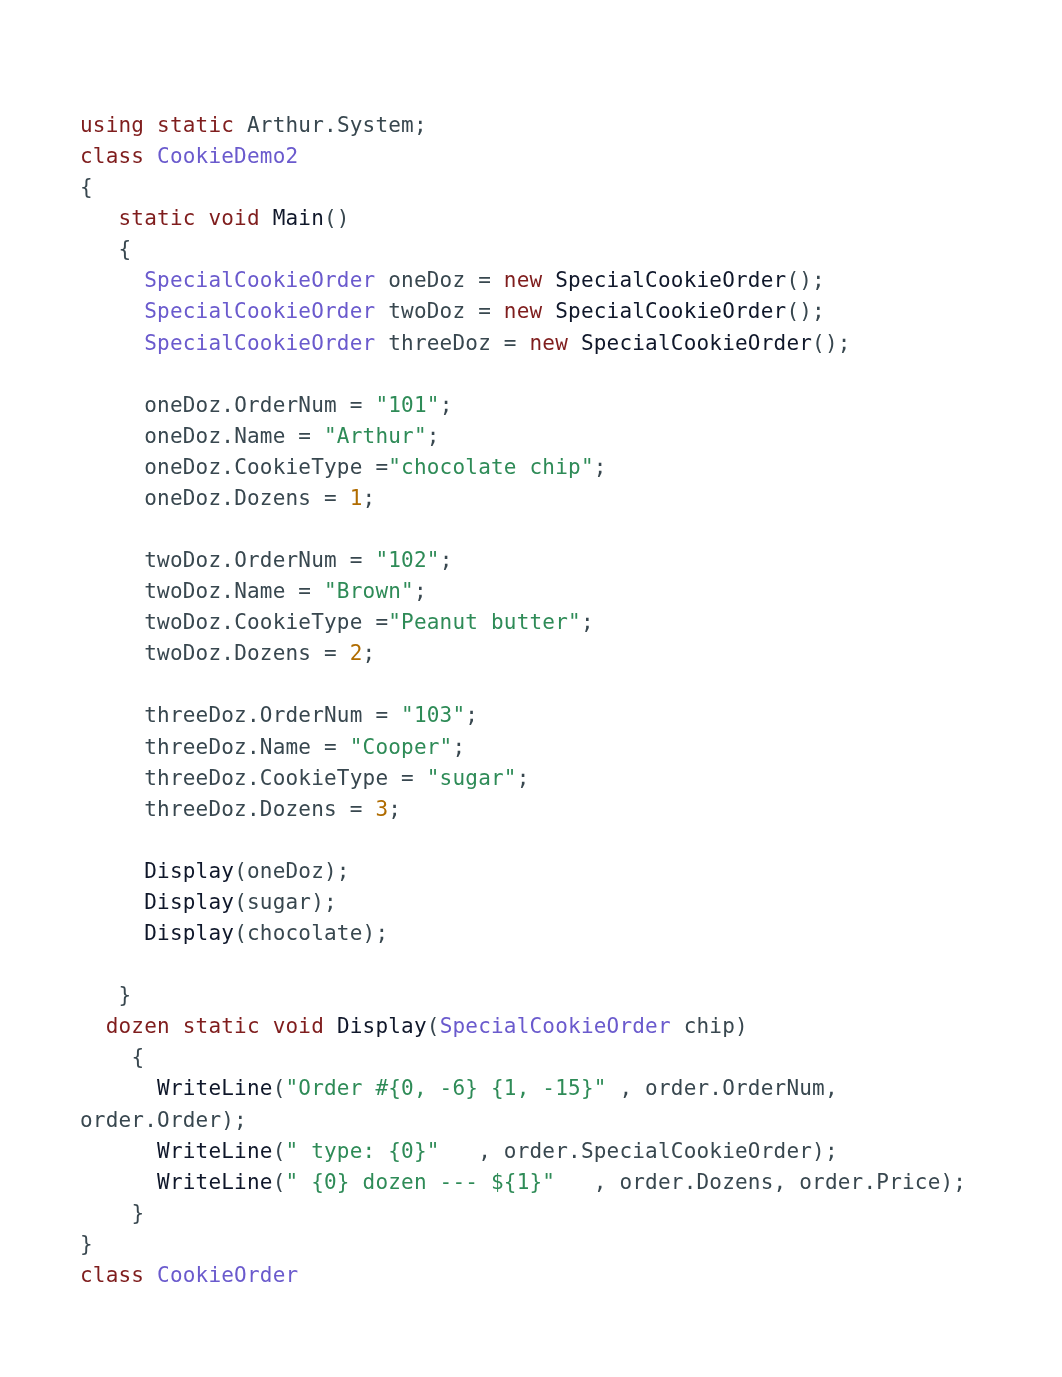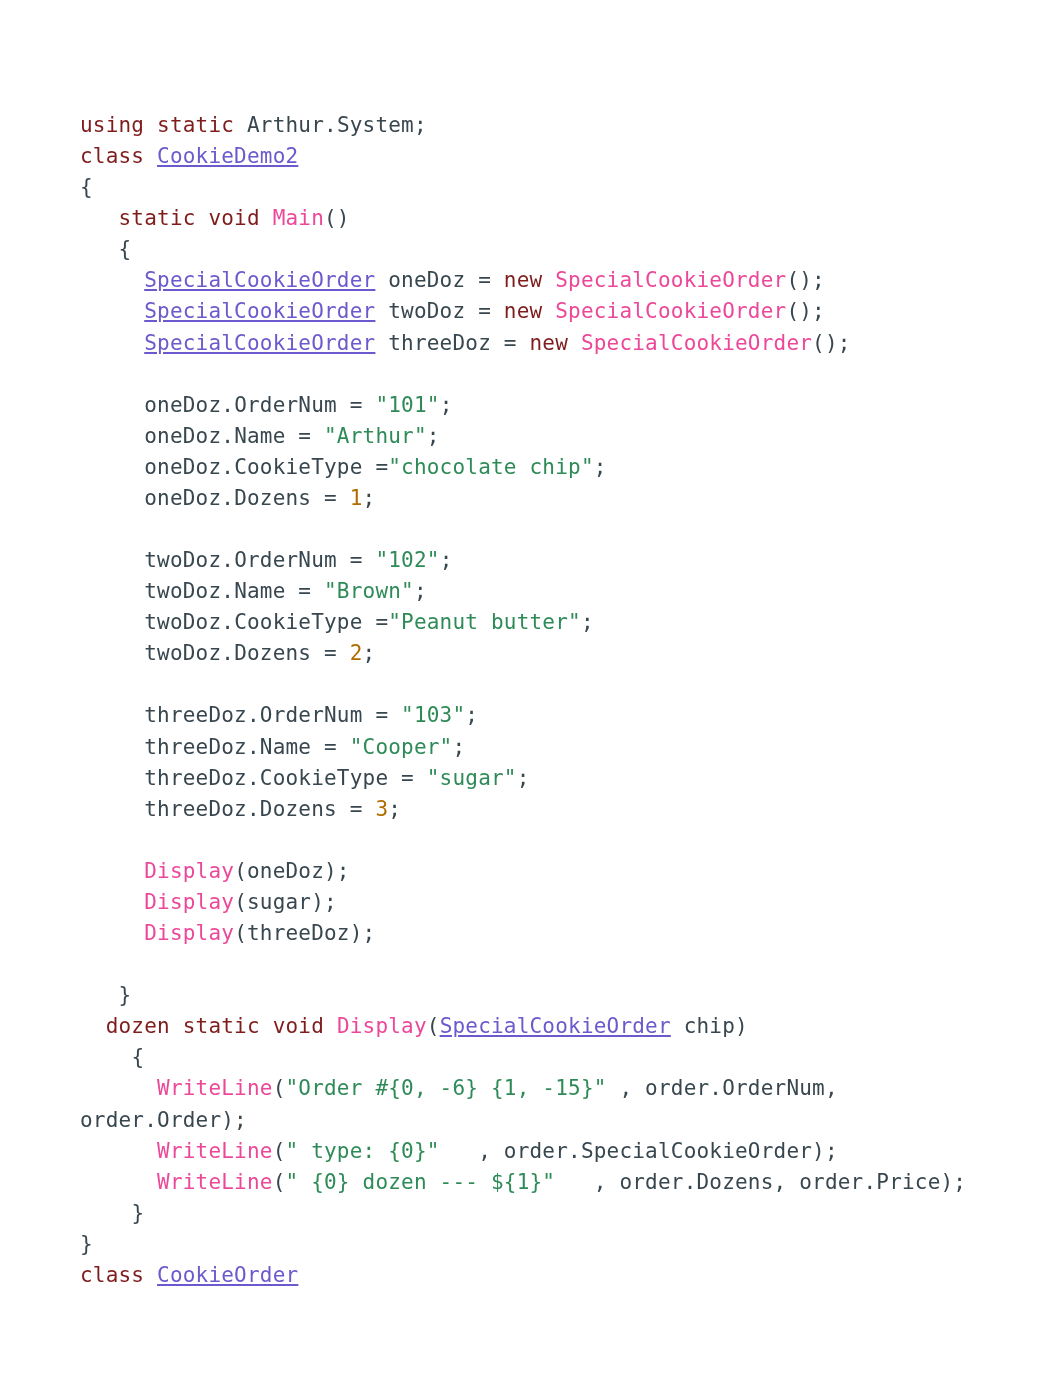--- a/index.html
+++ b/index.html
@@ -12,22 +12,22 @@
     padding: 110px 80px 60px 80px;
     font-family: "Menlo", "Consolas", "DejaVu Sans Mono", monospace;
     font-size: 21px;
     line-height: 1.48;
     color: #38474f;
     white-space: pre-wrap;
     word-wrap: break-word;
     letter-spacing: 0.2px;
   }
   .kw   { color: #7f1d1d; }   
-  .type { color: #6a5acd; text-decoration: underline; }   
-  .fn   { color: #ec4899; }   
+  .type { color: #6a5acd; }   
+  .fn   { color: #0f172a; }   
   .str  { color: #2e8b57; }   
   .num  { color: #b06c00; }   
   .pun  { color: #38474f; }   
 </style>
 </head>
 <body>
 
 <div class="page"><code id="code"><span class="kw">using</span><span class="pun"> </span><span class="kw">static</span><span class="pun"> Arthur</span><span class="pun">.</span><span class="pun">System</span><span class="pun">;</span>
 <span class="kw">class</span><span class="pun"> </span><span class="type">CookieDemo2</span>
 <span class="pun">{</span>
@@ -47,21 +47,21 @@
 <span class="pun">     twoDoz</span><span class="pun">.</span><span class="pun">CookieType </span><span class="pun">=</span><span class="str">"Peanut butter"</span><span class="pun">;</span>
 <span class="pun">     twoDoz</span><span class="pun">.</span><span class="pun">Dozens </span><span class="pun">=</span><span class="pun"> </span><span class="num">2</span><span class="pun">;</span>
 
 <span class="pun">     threeDoz</span><span class="pun">.</span><span class="pun">OrderNum </span><span class="pun">=</span><span class="pun"> </span><span class="str">"103"</span><span class="pun">;</span>
 <span class="pun">     threeDoz</span><span class="pun">.</span><span class="pun">Name </span><span class="pun">=</span><span class="pun"> </span><span class="str">"Cooper"</span><span class="pun">;</span>
 <span class="pun">     threeDoz</span><span class="pun">.</span><span class="pun">CookieType </span><span class="pun">=</span><span class="pun"> </span><span class="str">"sugar"</span><span class="pun">;</span>
 <span class="pun">     threeDoz</span><span class="pun">.</span><span class="pun">Dozens </span><span class="pun">=</span><span class="pun"> </span><span class="num">3</span><span class="pun">;</span>
 
 <span class="pun">     </span><span class="fn">Display</span><span class="pun">(oneDoz);</span>
 <span class="pun">     </span><span class="fn">Display</span><span class="pun">(sugar);</span>
-<span class="pun">     </span><span class="fn">Display</span><span class="pun">(threeDoz);</span>
+<span class="pun">     </span><span class="fn">Display</span><span class="pun">(chocolate);</span>
 
 <span class="pun">   }</span>
 <span class="pun">  </span><span class="kw">dozen</span><span class="pun"> </span><span class="kw">static</span><span class="pun"> </span><span class="kw">void</span><span class="pun"> </span><span class="fn">Display</span><span class="pun">(</span><span class="type">SpecialCookieOrder</span><span class="pun"> chip)</span>
 <span class="pun">    {</span>
 <span class="pun">      </span><span class="fn">WriteLine</span><span class="pun">(</span><span class="str">"Order #{0, -6} {1, -15}"</span><span class="pun"> </span><span class="pun">,</span><span class="pun"> order</span><span class="pun">.</span><span class="pun">OrderNum</span><span class="pun">,</span><span class="pun"> order</span><span class="pun">.</span><span class="pun">Order);</span>
 <span class="pun">      </span><span class="fn">WriteLine</span><span class="pun">(</span><span class="str">" type: {0}"</span><span class="pun">   </span><span class="pun">,</span><span class="pun"> order</span><span class="pun">.</span><span class="pun">SpecialCookieOrder);</span>
 <span class="pun">      </span><span class="fn">WriteLine</span><span class="pun">(</span><span class="str">" {0} dozen --- ${1}"</span><span class="pun">   </span><span class="pun">,</span><span class="pun"> order</span><span class="pun">.</span><span class="pun">Dozens</span><span class="pun">,</span><span class="pun"> order</span><span class="pun">.</span><span class="pun">Price);</span>
 <span class="pun">    }</span>
 <span class="pun">}</span>
 <span class="kw">class</span><span class="pun"> </span><span class="type">CookieOrder</span></code></div>

